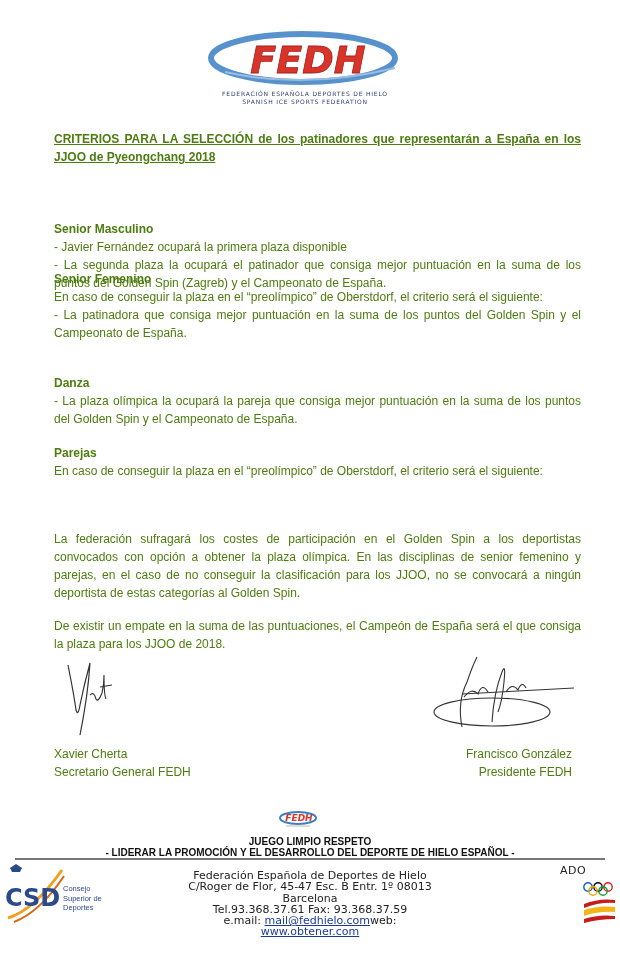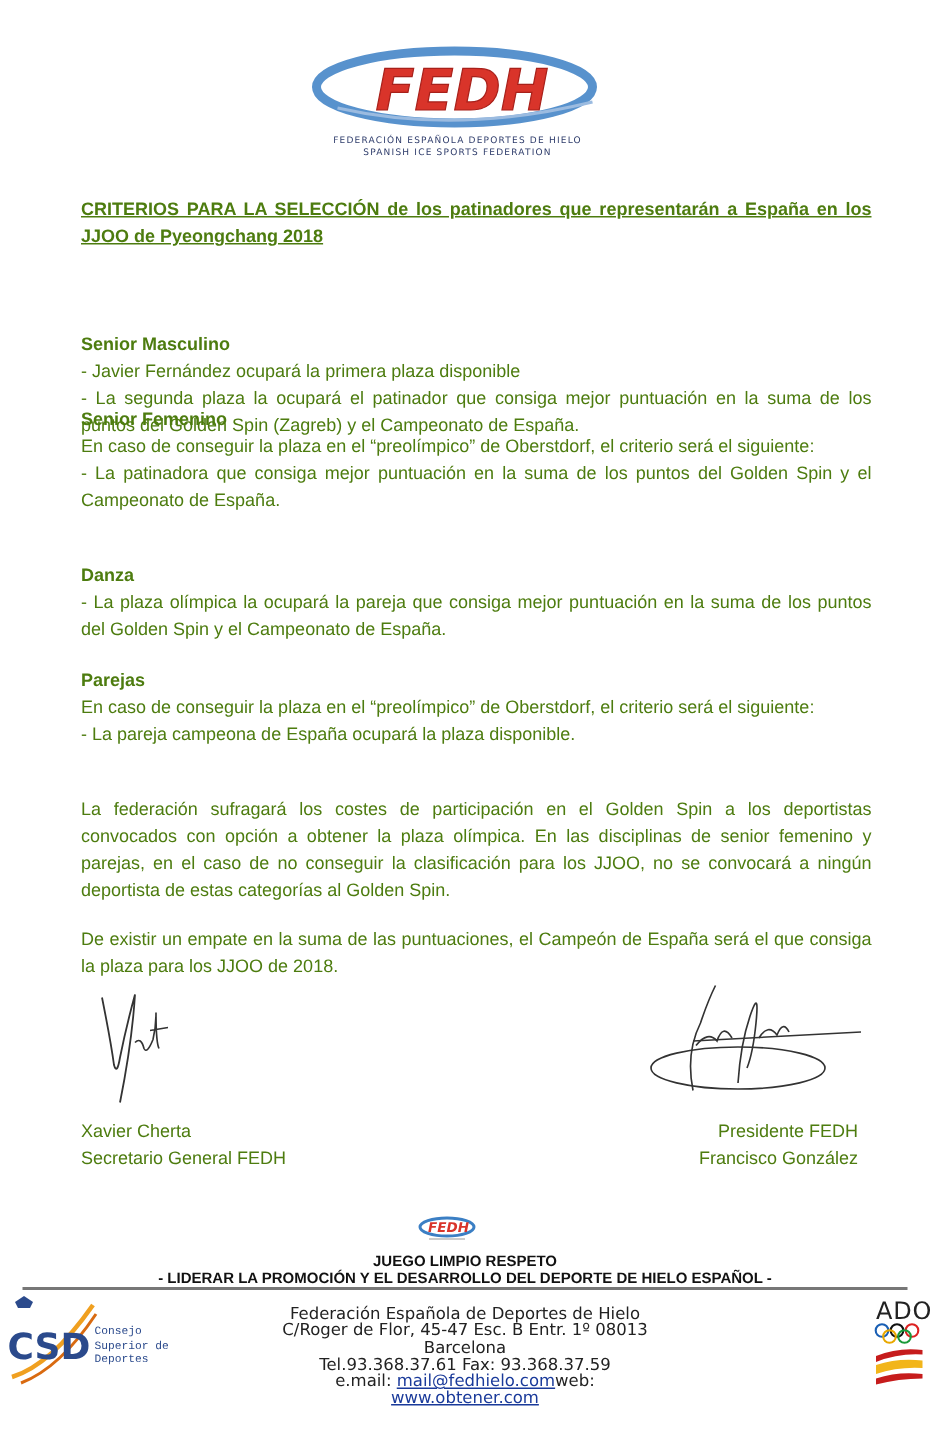--- a/index.html
+++ b/index.html
@@ -12,22 +12,22 @@
   .title { left: 54px; top: 130px; width: 527px; font-weight: bold; text-decoration: underline; }
   .sec { left: 54px; width: 527px; }
   .heading { font-weight: bold; }
   .para { left: 54px; width: 527px; }
   .sig-left { left: 54px; top: 745px; }
   .sig-right { left: 420px; top: 745px; width: 152px; text-align: right; }
   .motto { left: 0; width: 620px; text-align: center; font-family: "Liberation Sans", sans-serif; font-weight: bold; font-size: 10px; line-height: 11px; color: #111; }
   .rule { left: 15px; top: 858px; width: 590px; height: 2px; background: #777; }
   .address { left: 175px; top: 870px; width: 270px; text-align: center; font-family: "DejaVu Sans", sans-serif; font-size: 11px; line-height: 11.3px; color: #222; }
   .address a { color: #1a3a9a; text-decoration: underline; }
-  .csd-text { left: 63px; top: 884px; font-family: Liberation Mono, monospace; font-size: 7.5px; line-height: 9.5px; color: #2b4a8c; }
-  .ado-text { left: 584px; top: 864px; font-family: "DejaVu Sans", sans-serif; font-size: 16px; color: #222; letter-spacing: 0.5px; }
+  .csd-text { left: 63px; top: 884px; font-family: Liberation Sans, sans-serif; font-size: 7.5px; line-height: 9.5px; color: #2b4a8c; }
+  .ado-text { left: 560px; top: 864px; font-family: "DejaVu Sans", sans-serif; font-size: 11px; color: #222; letter-spacing: 0.5px; }
 </style>
 </head>
 <body>
 
 <div class="abs logo-wrap">
   <svg width="200" height="62" viewBox="0 0 200 62">
     <ellipse cx="98" cy="30" rx="92" ry="24" fill="none" stroke="#3b7fc4" stroke-width="6" opacity="0.85"></ellipse>
     <ellipse cx="98" cy="32" rx="84" ry="17" fill="#ffffff"></ellipse>
     <path d="M20 44 Q100 62 190 40" fill="none" stroke="#9bbbe0" stroke-width="2"></path>
     <text x="103" y="45" text-anchor="middle" font-family="DejaVu Sans, sans-serif" font-size="38" font-weight="bold" font-style="italic" fill="#d9342a" stroke="#a8201a" stroke-width="0.8">FEDH</text>
@@ -53,21 +53,20 @@
 </div>
 
 <div class="abs body-text sec" style="top:374px;">
   <div class="heading">Danza</div>
   <div class="justify">- La plaza olímpica la ocupará la pareja que consiga mejor puntuación en la suma de los puntos del Golden Spin y el Campeonato de España.</div>
 </div>
 
 <div class="abs body-text sec" style="top:444px;">
   <div class="heading">Parejas</div>
   <div class="justify">En caso de conseguir la plaza en el “preolímpico” de Oberstdorf, el criterio será el siguiente:</div>
-  <div>- La pareja campeona de España ocupará la plaza disponible.</div>
 </div>
 
 <div class="abs body-text justify para" style="top:530px;">La federación sufragará los costes de participación en el Golden Spin a los deportistas convocados con opción a obtener la plaza olímpica. En las disciplinas de senior femenino y parejas, en el caso de no conseguir la clasificación para los JJOO, no se convocará a ningún deportista de estas categorías al Golden Spin.</div>
 <div class="abs body-text justify para" style="top:617px;">De existir un empate en la suma de las puntuaciones, el Campeón de España será el que consiga la plaza para los JJOO de 2018.</div>
 
 <svg class="abs" style="left:60px; top:655px;" width="70" height="85" viewBox="0 0 70 85">
   <path d="M8 10 Q14 40 16 55 Q18 62 20 50 Q24 30 30 8 Q28 40 20 80" fill="none" stroke="#333" stroke-width="1.2"></path>
   <path d="M30 40 Q34 36 36 44 Q38 48 42 38 Q44 30 44 20 Q44 40 46 44 M40 32 L52 30" fill="none" stroke="#333" stroke-width="1.1"></path>
 </svg>
 
@@ -76,22 +75,22 @@
   <path d="M30 75 Q25 50 35 30 Q40 15 45 5 M32 45 Q40 35 46 42 Q50 30 56 40" fill="none" stroke="#333" stroke-width="1.1"></path>
   <path d="M60 70 Q62 40 70 20 Q74 10 72 30 Q70 50 66 60 M74 40 Q80 30 86 38 Q90 28 94 36" fill="none" stroke="#333" stroke-width="1.1"></path>
   <path d="M30 42 L142 36" fill="none" stroke="#333" stroke-width="1"></path>
 </svg>
 
 <div class="abs body-text sig-left">
   <div>Xavier Cherta</div>
   <div>Secretario General FEDH</div>
 </div>
 <div class="abs body-text sig-right">
+  <div>Francisco González</div>
   <div>Presidente FEDH</div>
-  <div>Francisco González</div>
 </div>
 
 <svg class="abs" style="left:278px; top:810px;" width="40" height="18" viewBox="0 0 40 18">
   <ellipse cx="20" cy="8" rx="18" ry="6" fill="none" stroke="#3b7fc4" stroke-width="2"></ellipse>
   <text x="21" y="11" text-anchor="middle" font-family="DejaVu Sans, sans-serif" font-size="9" font-weight="bold" font-style="italic" fill="#d9342a">FEDH</text>
   <line x1="8" y1="16" x2="32" y2="16" stroke="#bbb" stroke-width="1"></line>
 </svg>
 
 <div class="abs motto" style="top:836px;">JUEGO LIMPIO  RESPETO</div>
 <div class="abs motto" style="top:847px;">- LIDERAR LA PROMOCIÓN Y EL DESARROLLO DEL DEPORTE DE HIELO ESPAÑOL -</div>

